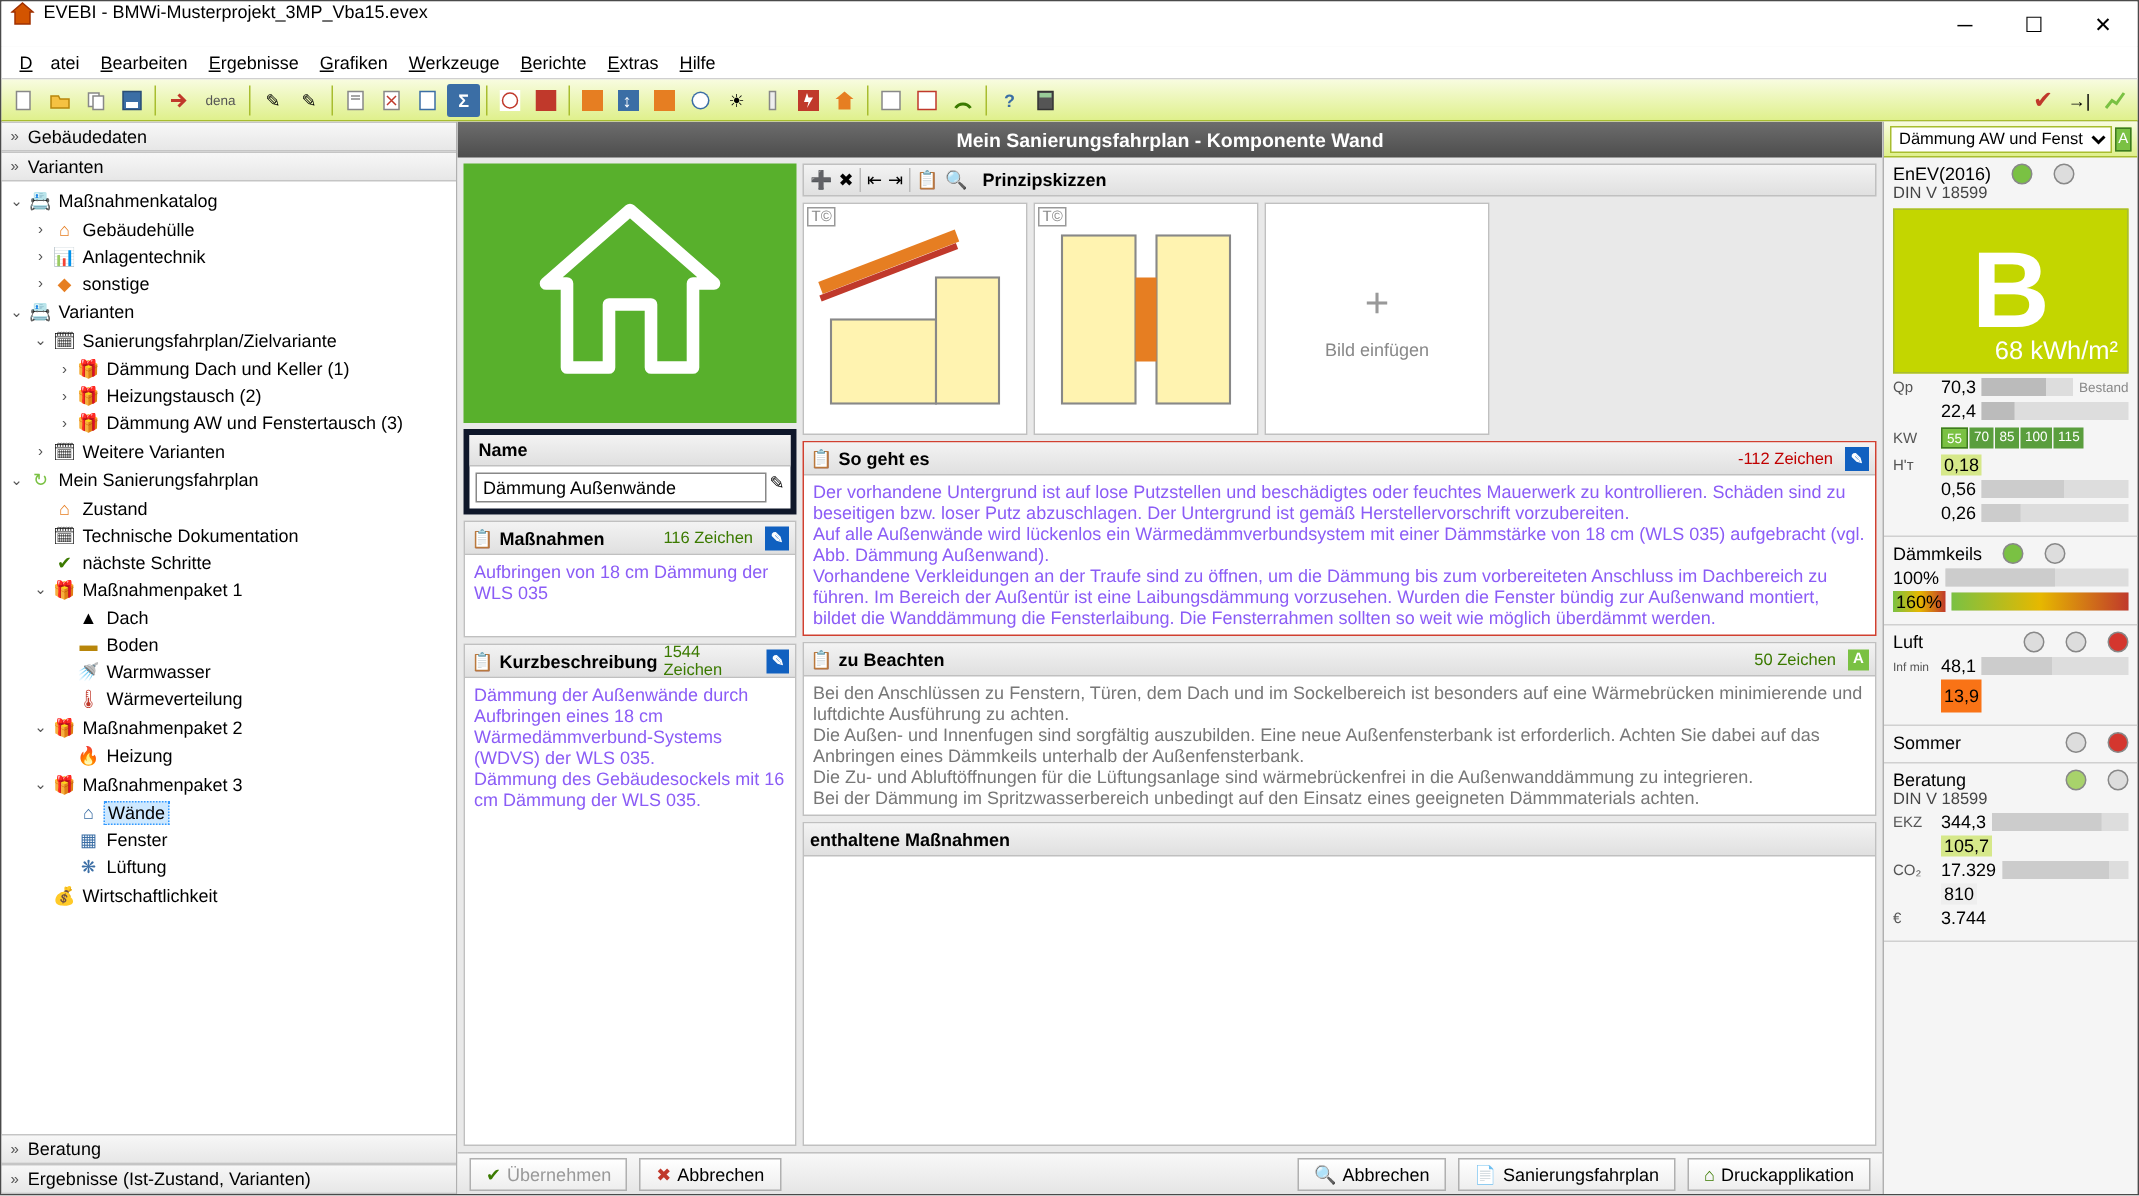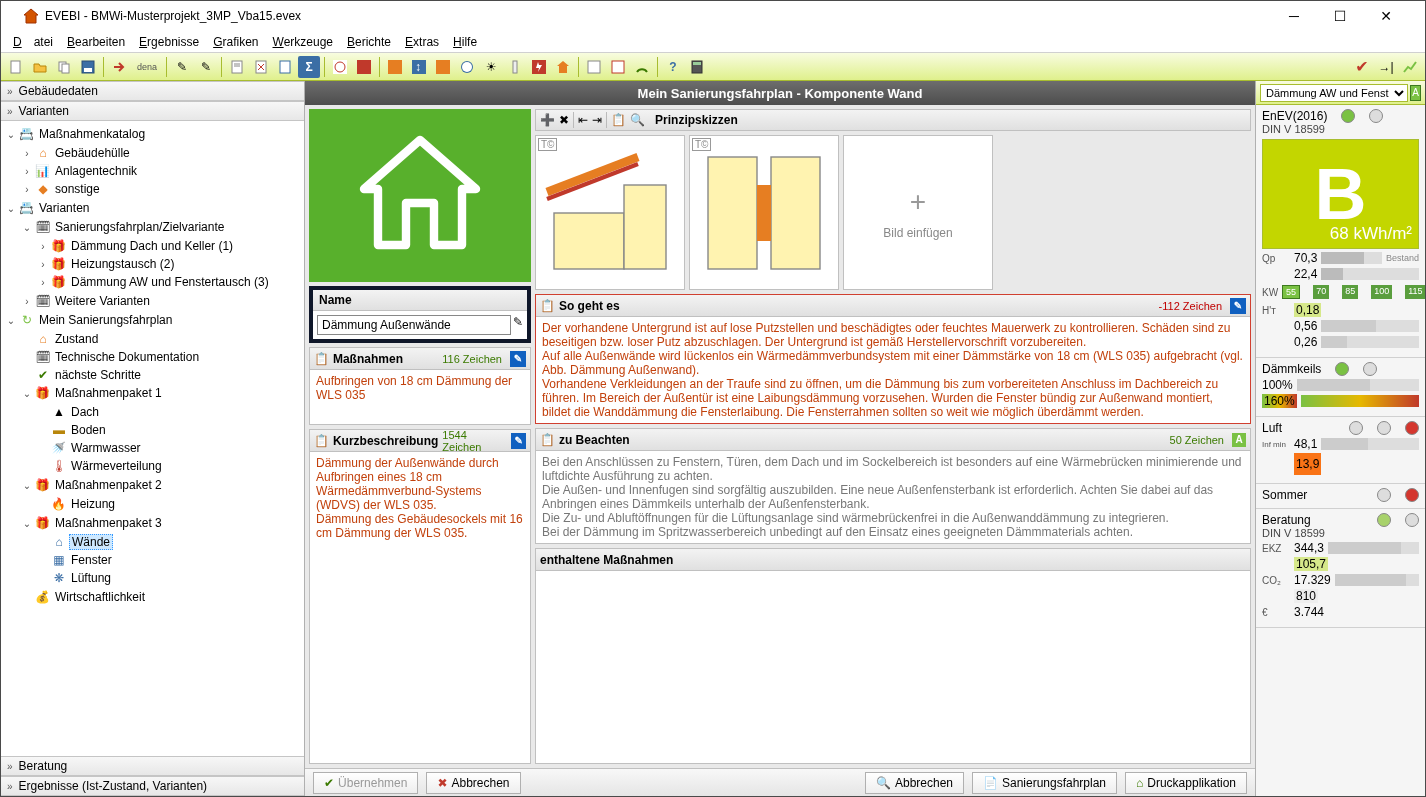--- a/index.html
+++ b/index.html
@@ -1,20 +1,20 @@
 <!DOCTYPE html>
 <html><head>
 <meta charset="utf-8">
 <style>
 * { margin:0; padding:0; box-sizing:border-box; font-family:"Segoe UI",Tahoma,sans-serif; font-size:12px; }
 body { background:#fff; overflow:hidden; }
 .window { width:1426px; height:797px; border:1px solid #4a4a4a; display:flex; flex-direction:column; background:#f0f0f0; }
 
 
-.titlebar { height:30px; background:#fff; display:flex; align-items:center; padding:0 16px; }
+.titlebar { height:30px; background:#fff; display:flex; padding:0 0; }
 .titlebar .app-icon { width:16px; height:16px; margin:0 6px; }
 .titlebar .title { flex:1; font-size:12px; color:#000; }
 .titlebar .winbtn { width:46px; height:30px; display:flex; align-items:center; justify-content:center; font-size:14px; }
 
 
 .menubar { height:22px; background:#fff; display:flex; align-items:center; padding:0 6px; border-bottom:1px solid #d0d0d0; gap:2px; }
 .menubar span { padding:2px 6px; }
 .menubar span u { text-decoration:underline; }
 
 
@@ -47,21 +47,21 @@
 .col { display:flex; flex-direction:column; gap:4px; }
 .col-left { width:222px; }
 .col-mid { width:370px; }
 .col-right { flex:1; }
 
 .card { background:#fff; border:1px solid #c0c0c0; display:flex; flex-direction:column; }
 .card-hdr { height:22px; background:linear-gradient(#f3f3f3,#e0e0e0); border-bottom:1px solid #c0c0c0; display:flex; align-items:center; padding:0 4px; gap:4px; font-weight:bold; }
 .card-hdr .count { margin-left:auto; color:#3b7a00; font-weight:normal; font-size:11px; }
 .card-hdr .count.neg { color:#c00000;text-align:right; }
 .card-hdr .edit { width:16px; height:16px; background:#1060c0; color:#fff; display:flex; align-items:center; justify-content:center; font-size:10px; margin-left:4px; }
-.card-body { padding:4px 6px; font-size:12px; color:#c2410c; overflow:auto; }
+.card-body { padding:4px 6px; font-size:12px; color:#8b5cf6; overflow:auto; }
 .card.highlight { border:1px solid #d04030; }
 
 .house-tile { height:173px; background:#58b02c; display:flex; align-items:center; justify-content:center; }
 .house-tile svg { width:140px; height:140px; }
 
 .name-block { background:#fff; border:4px solid #0f172a; }
 .name-block .nm-hdr { background:linear-gradient(#f3f3f3,#e0e0e0); padding:3px 6px; font-weight:bold; border-bottom:1px solid #c0c0c0; }
 .name-block .nm-body { padding:4px; display:flex; gap:2px; }
 .name-block input { flex:1; border:1px solid #888; padding:2px 4px; font-size:12px; }
 
@@ -86,21 +86,21 @@
 .dot.red { background:#d4362e; }
 .dot.grey { background:#ddd; }
 .effi-badge { height:110px; background:#c3d600; display:flex; flex-direction:column; align-items:center; justify-content:center; color:#fff; border:1px solid #a8bd2f; margin-top:4px; position:relative; }
 .effi-badge .big { font-size:72px; font-weight:bold; line-height:1; }
 .effi-badge .sub { position:absolute; bottom:4px; right:6px; font-size:17px; }
 .effi-side { position:absolute; left:-14px; top:50%; transform:rotate(-90deg); transform-origin:center; font-size:10px; color:#555; white-space:nowrap; }
 .kv { display:flex; align-items:center; font-size:11px; margin:2px 0; gap:4px; }
 .kv .k { width:28px; color:#555; font-size:10px; }
 .kv .bar { flex:1; height:12px; background:#ddd; position:relative; }
 .kv .bar .fill { position:absolute; left:0; top:0; bottom:0; }
-.chips { display:flex; gap:13px; margin:2px 0;justify-content:center; }
+.chips { display:flex; gap:1px; margin:2px 0;justify-content:center; }
 .chip { padding:1px 3px; font-size:9px; color:#fff; background:#5a9e3d; }
 .chip.on { background:#7ac143; border:1px solid #3d7a1f; }
 
 
 .footer { height:28px; background:linear-gradient(#f8f8f8,#e5e5e5); border-top:1px solid #c0c0c0; display:flex; align-items:center; padding:0 8px; gap:8px; }
 .footer .btn { height:22px; padding:0 10px; border:1px solid #b0b0b0; background:linear-gradient(#fff,#eee); display:flex; align-items:center; gap:4px; }
 .footer .btn.disabled { color:#999; }
 .footer .spacer { flex:1; }
 
 .icon-sq { width:14px; height:14px; display:inline-block; }

